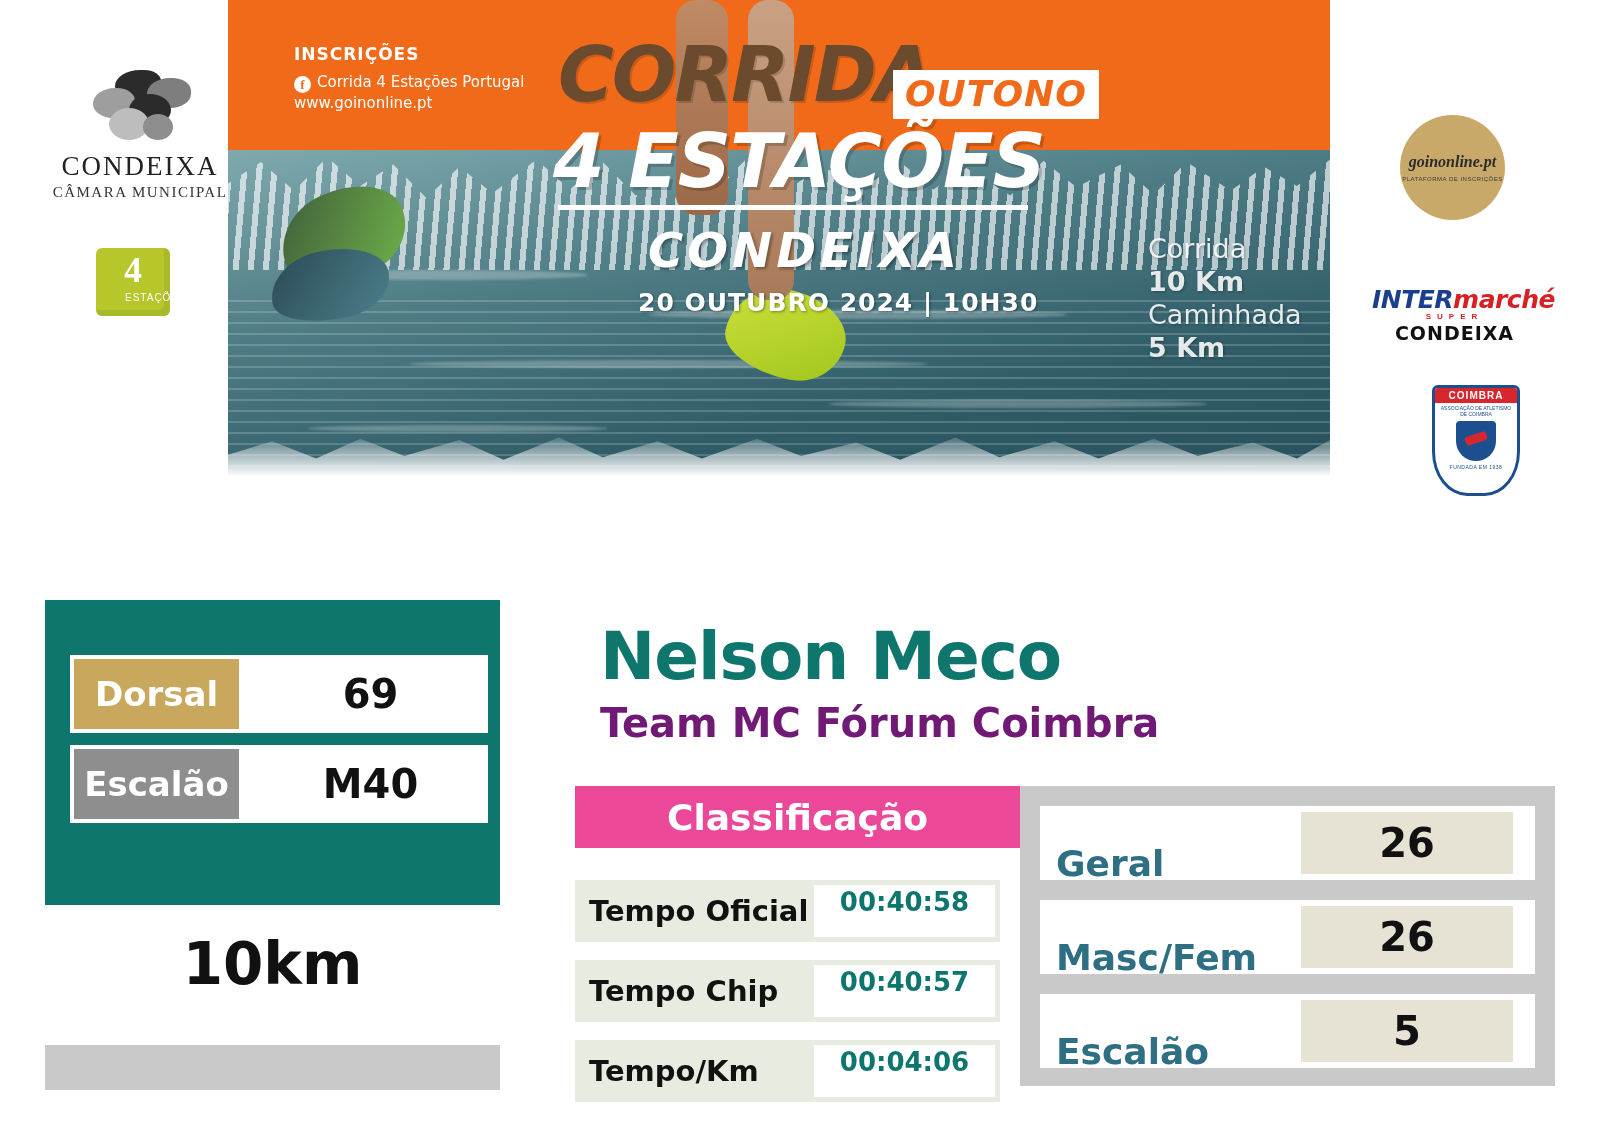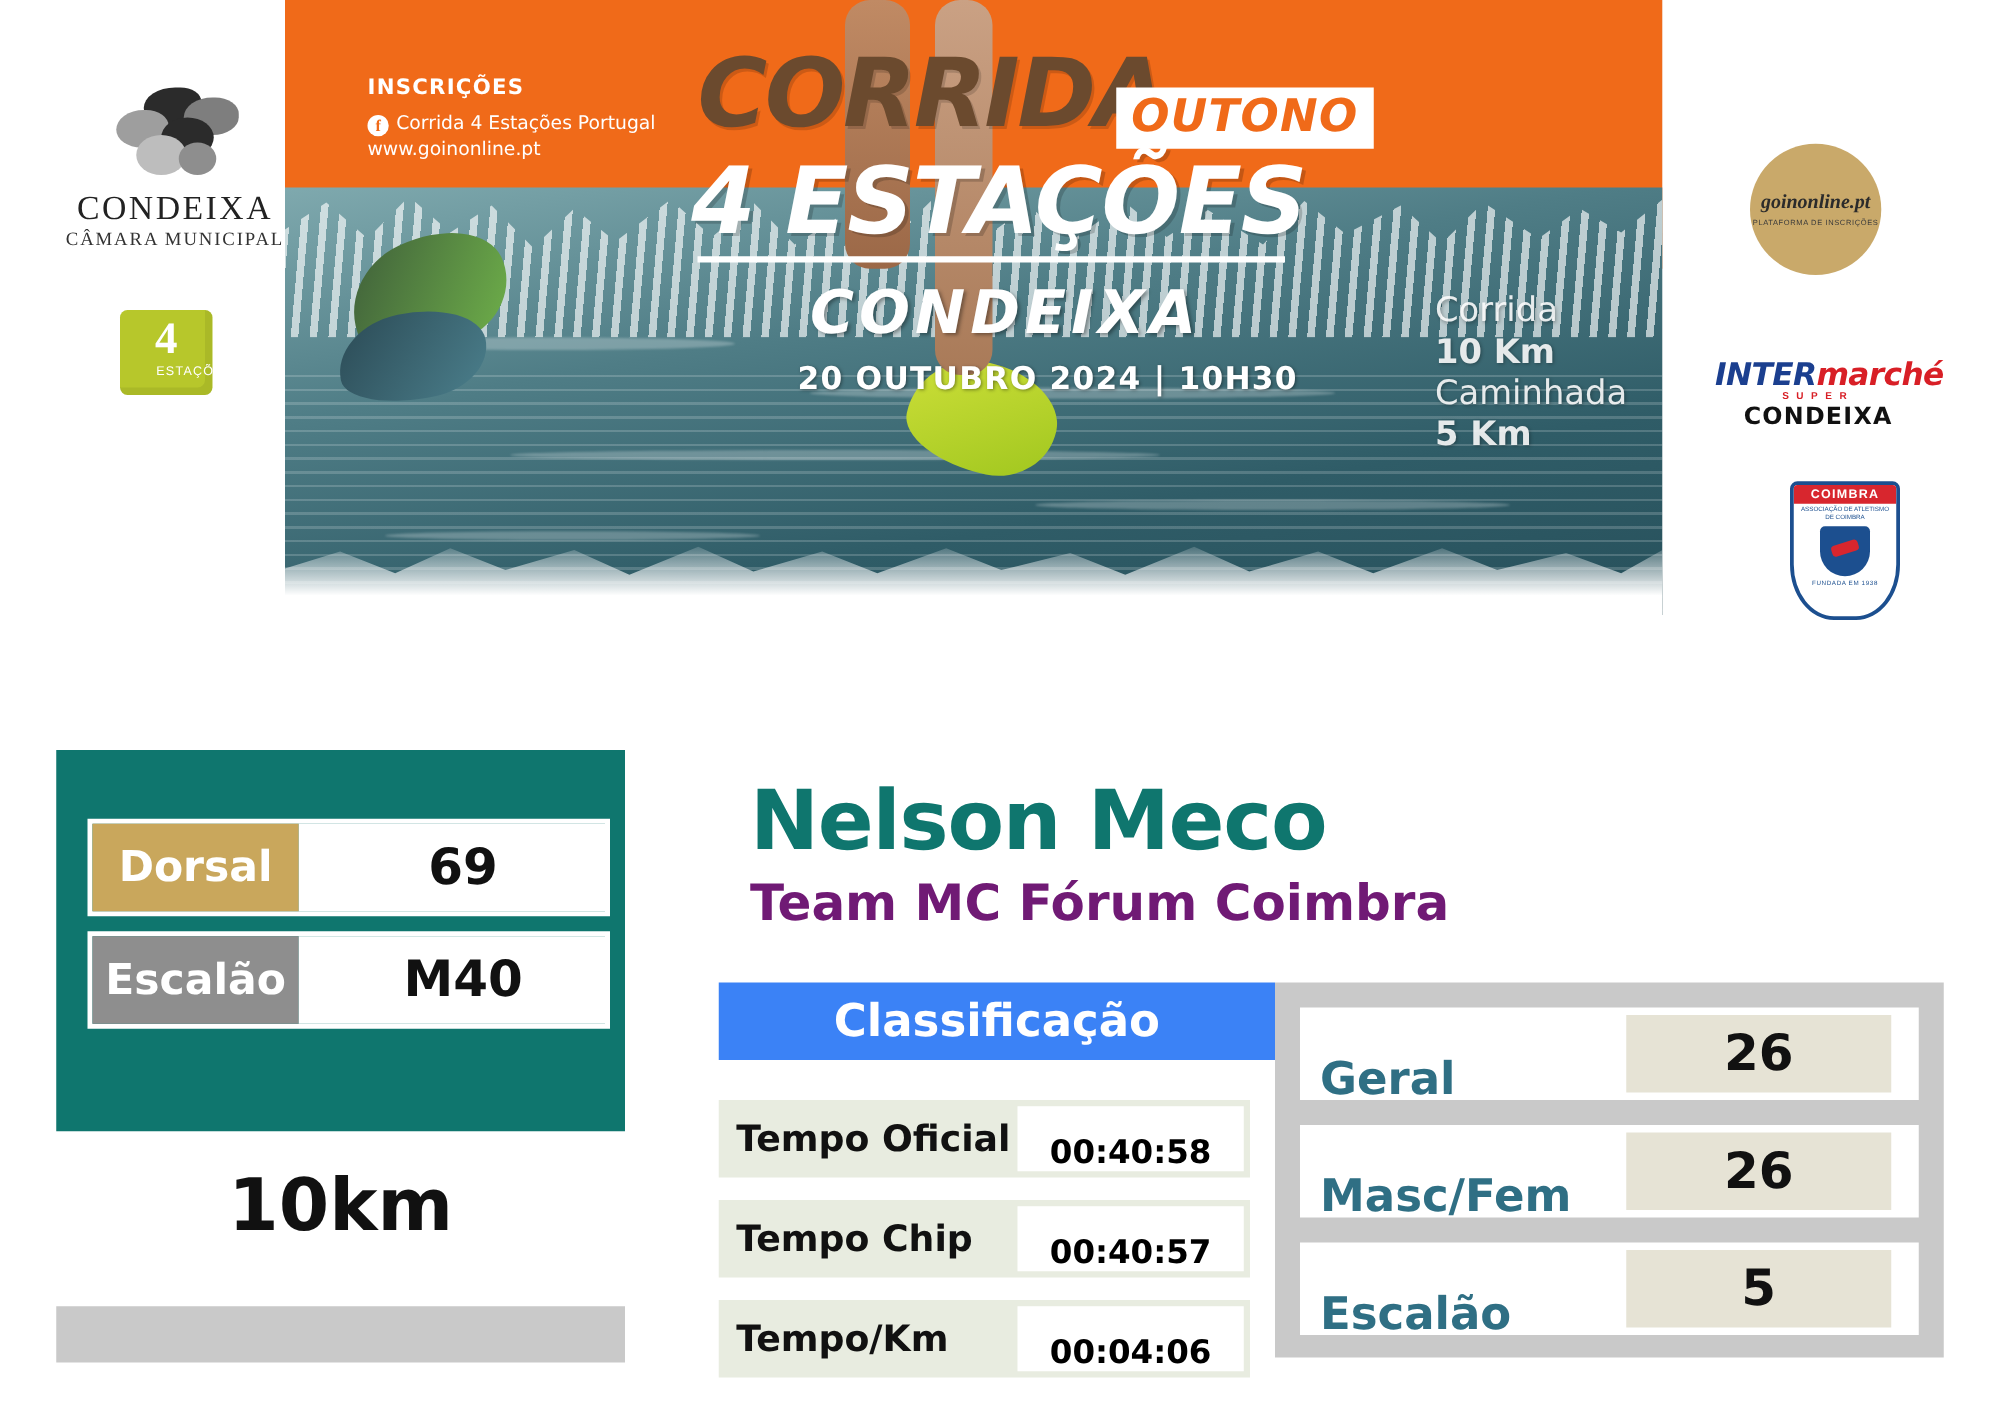--- a/index.html
+++ b/index.html
@@ -136,21 +136,21 @@
     top: 430px;
     width: 1102px;
     height: 62px;
     background: linear-gradient(180deg, rgba(255,255,255,0) 0%, #ffffff 75%);
     clip-path: polygon(0 40%,4% 18%,8% 46%,12% 14%,16% 42%,21% 16%,25% 48%,30% 12%,34% 44%,39% 18%,43% 46%,48% 14%,52% 42%,57% 20%,61% 48%,66% 12%,70% 44%,75% 18%,79% 46%,84% 14%,88% 42%,93% 20%,97% 46%,100% 16%,100% 100%,0 100%);
   }
 
   .insc {
     position: absolute;
     left: 66px;
-    top: 60px;
+    top: 44px;
     color: #ffffff;
     font-family: "DejaVu Sans", sans-serif;
   }
   .insc-title {
     font-size: 17px;
     font-weight: bold;
     letter-spacing: 1px;
     margin-bottom: 8px;
   }
   .insc-line {
@@ -458,21 +458,21 @@
     font-size: 40px;
     color: #701a75;
   }
 
   .class-header {
     position: absolute;
     left: 575px;
     top: 786px;
     width: 445px;
     height: 62px;
-    background: #3b82f6;
+    background: #ec4899;
     color: #ffffff;
     font-family: "DejaVu Sans", sans-serif;
     font-weight: bold;
     font-size: 36px;
     display: flex;
     align-items: center;
     justify-content: center;
   }
   .time-row {
     position: absolute;
@@ -492,26 +492,26 @@
     color: #111;
   }
   .time-value {
     flex: 1;
     height: 52px;
     margin-right: 5px;
     background: #ffffff;
     display: flex;
     align-items: flex-end;
     justify-content: center;
-    padding-bottom: 0;
+    padding-bottom: 20px;
     box-sizing: border-box;
     font-family: "DejaVu Sans", sans-serif;
     font-weight: bold;
     font-size: 26px;
-    color: #000000;
+    color: #0f766e;
   }
   .time-row-1 { top: 880px; }
   .time-row-2 { top: 960px; }
   .time-row-3 { top: 1040px; }
 
   .right-panel {
     position: absolute;
     left: 1020px;
     top: 786px;
     width: 535px;

